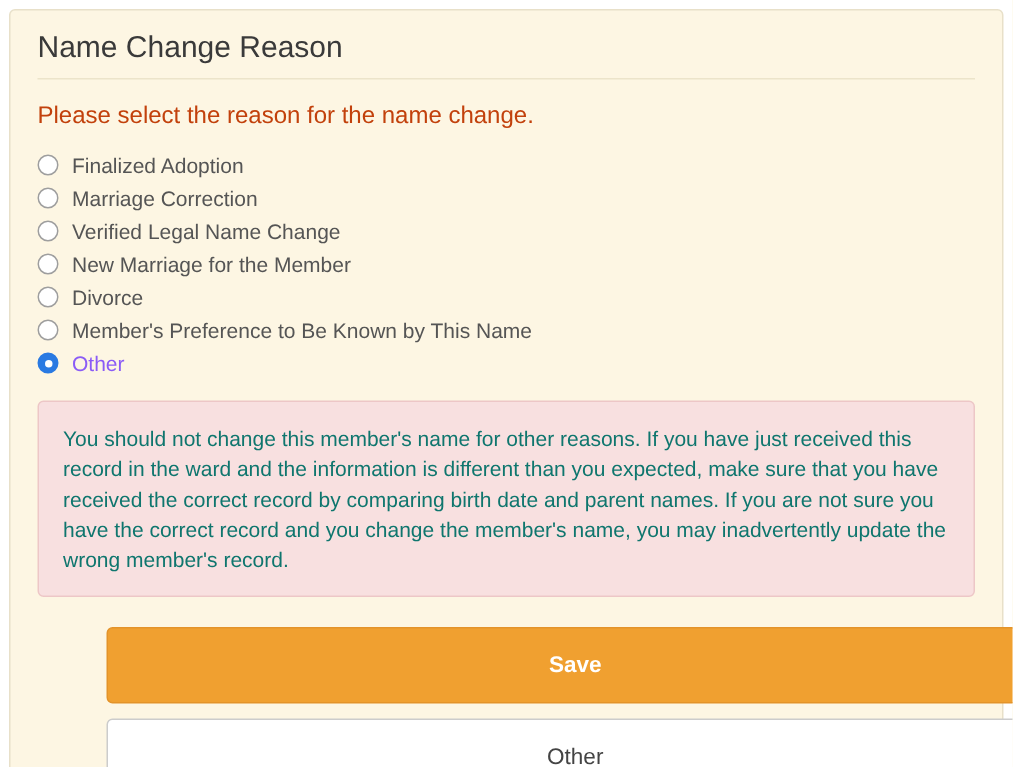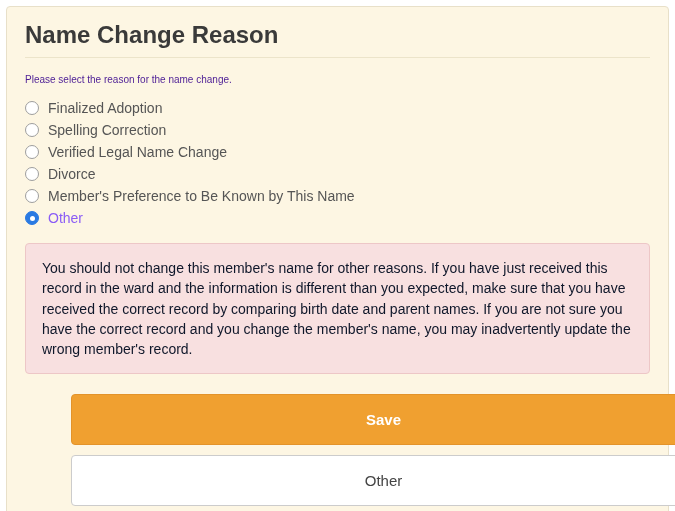--- a/index.html
+++ b/index.html
@@ -12,30 +12,30 @@
     color: #333;
   }
   .panel {
     width: 663px;
     background: #fdf6e3;
     border: 1px solid #e8e0c9;
     border-radius: 4px;
     padding: 14px 18px 18px 18px;
   }
   .panel-title {
-    font-size: 24px;
+    font-size: 20px;
     color: #3a3a3a;
-    font-weight: 700;
+    font-weight: 400;
     margin: 0 0 10px 0;
     padding-bottom: 8px;
     border-bottom: 1px solid #ece4ca;
   }
   .instruction {
-    color: #4c1d95;
-    font-size: 10px;
+    color: #c2410c;
+    font-size: 16px;
     margin: 16px 0 12px 0;
   }
   .options { margin: 0 0 14px 0; }
   .option {
     display: flex;
     align-items: center;
     gap: 9px;
     cursor: pointer;
     line-height: 22px;
     color: #555;
@@ -63,21 +63,21 @@
     height: 5px;
     background: #fff;
     border-radius: 50%;
   }
   .option.selected .opt-label { color: #8b5cf6; }
   .alert {
     background: #f8e0e0;
     border: 1px solid #edc7c7;
     border-radius: 4px;
     padding: 14px 16px;
-    color: #0f172a;
+    color: #0f766e;
     font-size: 14px;
     line-height: 1.45;
     margin-bottom: 20px;
   }
   .btn {
     display: block;
     width: 100%;
     text-align: center;
     padding: 16px 0;
     border-radius: 4px;
@@ -107,25 +107,29 @@
   <h1 class="panel-title">Name Change Reason</h1>
   <div class="instruction">Please select the reason for the name change.</div>
 
   <div class="options">
     <label class="option">
       <span class="radio"></span>
       <span class="opt-label">Finalized Adoption</span>
     </label>
     <label class="option">
       <span class="radio"></span>
-      <span class="opt-label">Spelling Correction</span>
+      <span class="opt-label">Marriage Correction</span>
     </label>
     <label class="option">
       <span class="radio"></span>
       <span class="opt-label">Verified Legal Name Change</span>
+    </label>
+    <label class="option">
+      <span class="radio"></span>
+      <span class="opt-label">New Marriage for the Member</span>
     </label>
     <label class="option">
       <span class="radio"></span>
       <span class="opt-label">Divorce</span>
     </label>
     <label class="option">
       <span class="radio"></span>
       <span class="opt-label">Member's Preference to Be Known by This Name</span>
     </label>
     <label class="option selected">

